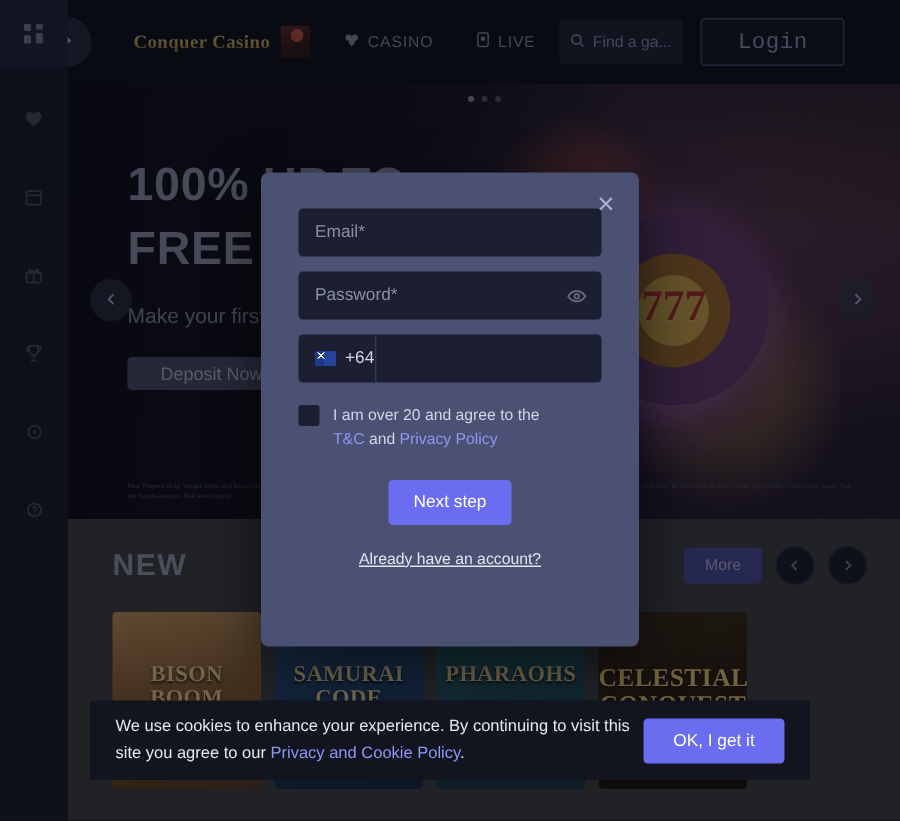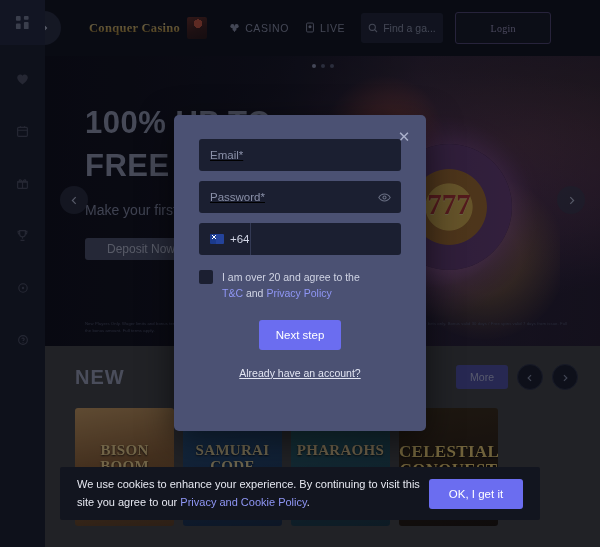--- a/index.html
+++ b/index.html
@@ -52,21 +52,21 @@
     white-space: nowrap;
   }
   .logo-mark {
     width: 20px; height: 22px; margin-left: 3px; border-radius: 2px;
     background:
       radial-gradient(circle at 55% 30%, #d5583f 0 22%, transparent 23%),
       linear-gradient(160deg,#6b2d22 0%,#3a1a16 60%,#2a1410 100%);
     opacity: .92;
   }
   .nav {
-    display: flex; align-items: flex-end; gap: 16px; margin-left: 22px;
+    display: flex; align-items: flex-end; gap: 28px; margin-left: 22px;
   }
   .nav-item {
     display: flex; align-items: center; gap: 5px; cursor: pointer;
     color: #8d92a8; font-size: 10.5px; letter-spacing: .6px; white-space: nowrap;
   }
   .search {
     margin-left: 16px; width: 82px; height: 30px; border-radius: 3px;
     background: #1d2132; display: flex; align-items: center; padding: 0 7px; gap: 5px;
     cursor: text;
   }
@@ -76,21 +76,21 @@
   }
   .search input::placeholder { color: #8d92a8; }
   .btn-join {
     margin-left: 12px; width: 96px; height: 32px; border: 0; border-radius: 3px;
     background: #464e8e; color: #c9cce4; font-size: 11px; font-family: inherit;
     cursor: pointer; letter-spacing: .3px;
   }
   .btn-login {
     margin-left: 12px; width: 96px; height: 32px; border-radius: 3px;
     background: #12141f; border: 1px solid #4e4470; color: #9c95bb;
-    font-size: 10px; font-family: Liberation Serif, serif; cursor: pointer; letter-spacing: .3px;
+    font-size: 15px; font-family: Liberation Mono, monospace; cursor: pointer; letter-spacing: .3px;
   }
 
   
   .hero {
     position: absolute; left: 45px; top: 56px; width: 555px; height: 290px;
     overflow: hidden;
     background:
       radial-gradient(ellipse at 72% 45%, rgba(150,70,160,.30) 0%, transparent 52%),
       radial-gradient(ellipse at 85% 30%, rgba(200,120,60,.22) 0%, transparent 48%),
       linear-gradient(100deg,#161320 0%,#1e1a2c 38%,#2c2038 62%,#241a2c 100%);
@@ -203,21 +203,20 @@
     display: flex; align-items: center; justify-content: center; cursor: pointer;
     color: #aab0cb; font-size: 15px; line-height: 1;
   }
   .modal-title { display: flex; align-items: baseline; gap: 9px; margin-bottom: 17px; }
   .modal-title .t { font-size: 17px; font-weight: bold; color: #fff; }
   .modal-title .s { font-size: 15px; font-weight: bold; color: #7f86f0; }
   .field {
     width: 202px; height: 32px; border-radius: 3px; background: #1b1f31;
     display: flex; align-items: center; padding: 0 11px; margin-bottom: 10px;
     position: relative;
-    text-decoration: underline;
   }
   .field input {
     border: 0; background: transparent; outline: none; width: 100%;
     color: #d3d7e6; font-size: 11.5px; font-family: inherit;
   }
   .field input::placeholder { color: #8a90a8; }
   .eye { position: absolute; right: 10px; cursor: pointer; opacity: .62; display: flex; }
   .phone-row {
     width: 202px; height: 32px; border-radius: 3px; background: #1b1f31;
     display: flex; align-items: stretch; margin-bottom: 14px; overflow: hidden;

